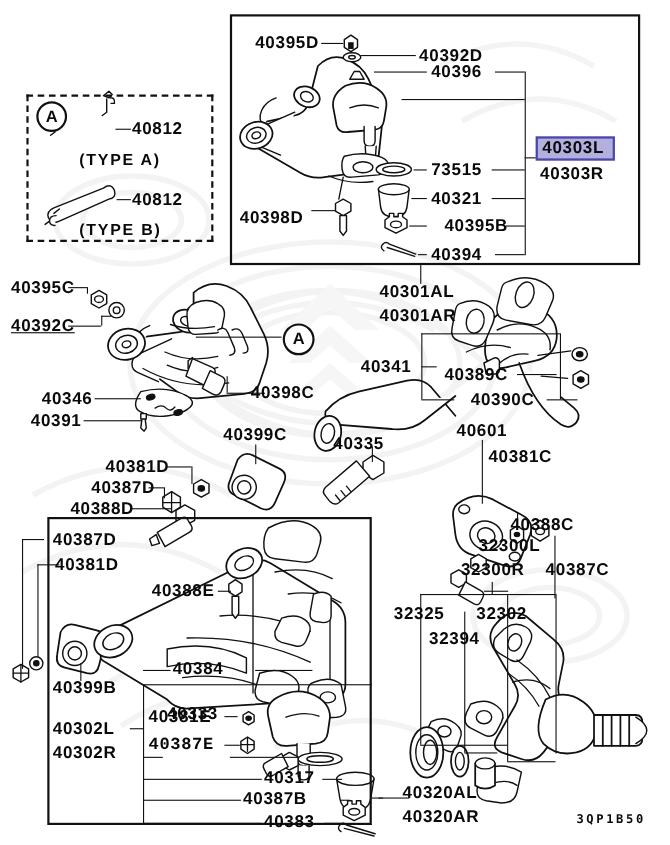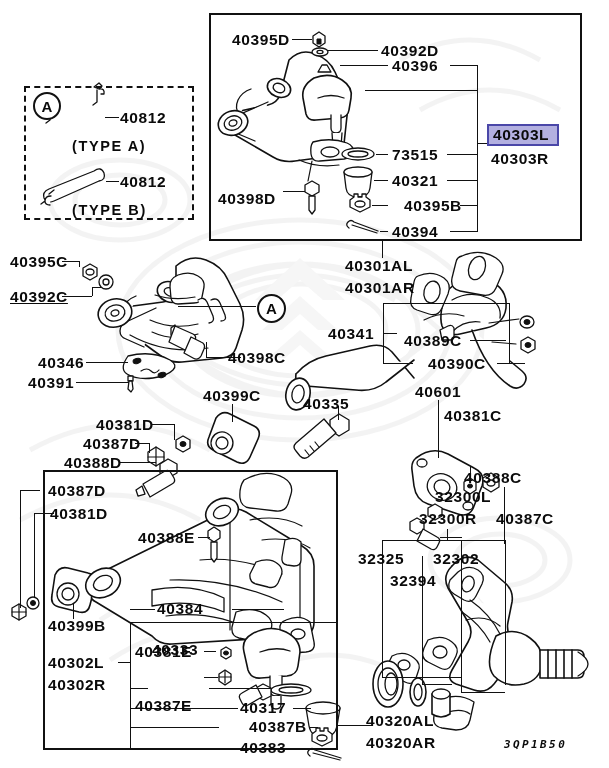--- a/index.html
+++ b/index.html
@@ -518,29 +518,29 @@
 
   <div class="lbl" style="left:96px;top:417px;">40381D</div>
   <div class="lbl" style="left:83px;top:436px;">40387D</div>
   <div class="lbl" style="left:64px;top:455px;">40388D</div>
   <div class="lbl" style="left:48px;top:483px;">40387D</div>
   <div class="lbl" style="left:50px;top:506px;">40381D</div>
   <div class="lbl" style="left:138px;top:530px;">40388E</div>
   <div class="lbl" style="left:48px;top:618px;">40399B</div>
   <div class="lbl" style="left:157px;top:601px;">40384</div>
   <div class="lbl" style="left:135px;top:644px;">40381E</div>
-  <div class="lbl" style="left:135px;top:698px;">40387E</div>
+  <div class="lbl" style="left:135px;top:670px;font-family:Liberation Mono, monospace;">40387E</div>
   <div class="lbl" style="left:152px;top:642px;">40333</div>
   <div class="lbl" style="left:240px;top:700px;">40317</div>
-  <div class="lbl" style="left:221px;top:719px;margin-left:28px;">40387B</div>
+  <div class="lbl" style="left:221px;top:719px;">40387B</div>
   <div class="lbl" style="left:240px;top:740px;">40383</div>
   <div class="lbl" style="left:48px;top:655px;">40302L</div>
   <div class="lbl" style="left:48px;top:677px;">40302R</div>
 
   <div class="lbl" style="left:358px;top:551px;">32325</div>
   <div class="lbl" style="left:433px;top:551px;">32302</div>
   <div class="lbl" style="left:390px;top:573px;">32394</div>
   <div class="lbl" style="left:366px;top:713px;">40320AL</div>
   <div class="lbl" style="left:366px;top:735px;text-align:right;">40320AR</div>
 
-  <div class="lbl code" style="left:504px;top:739px;font-style:italic;">3QP1B50</div>
+  <div class="lbl code" style="left:524px;top:739px;">3QP1B50</div>
 
 </div>
 
 </body></html>

